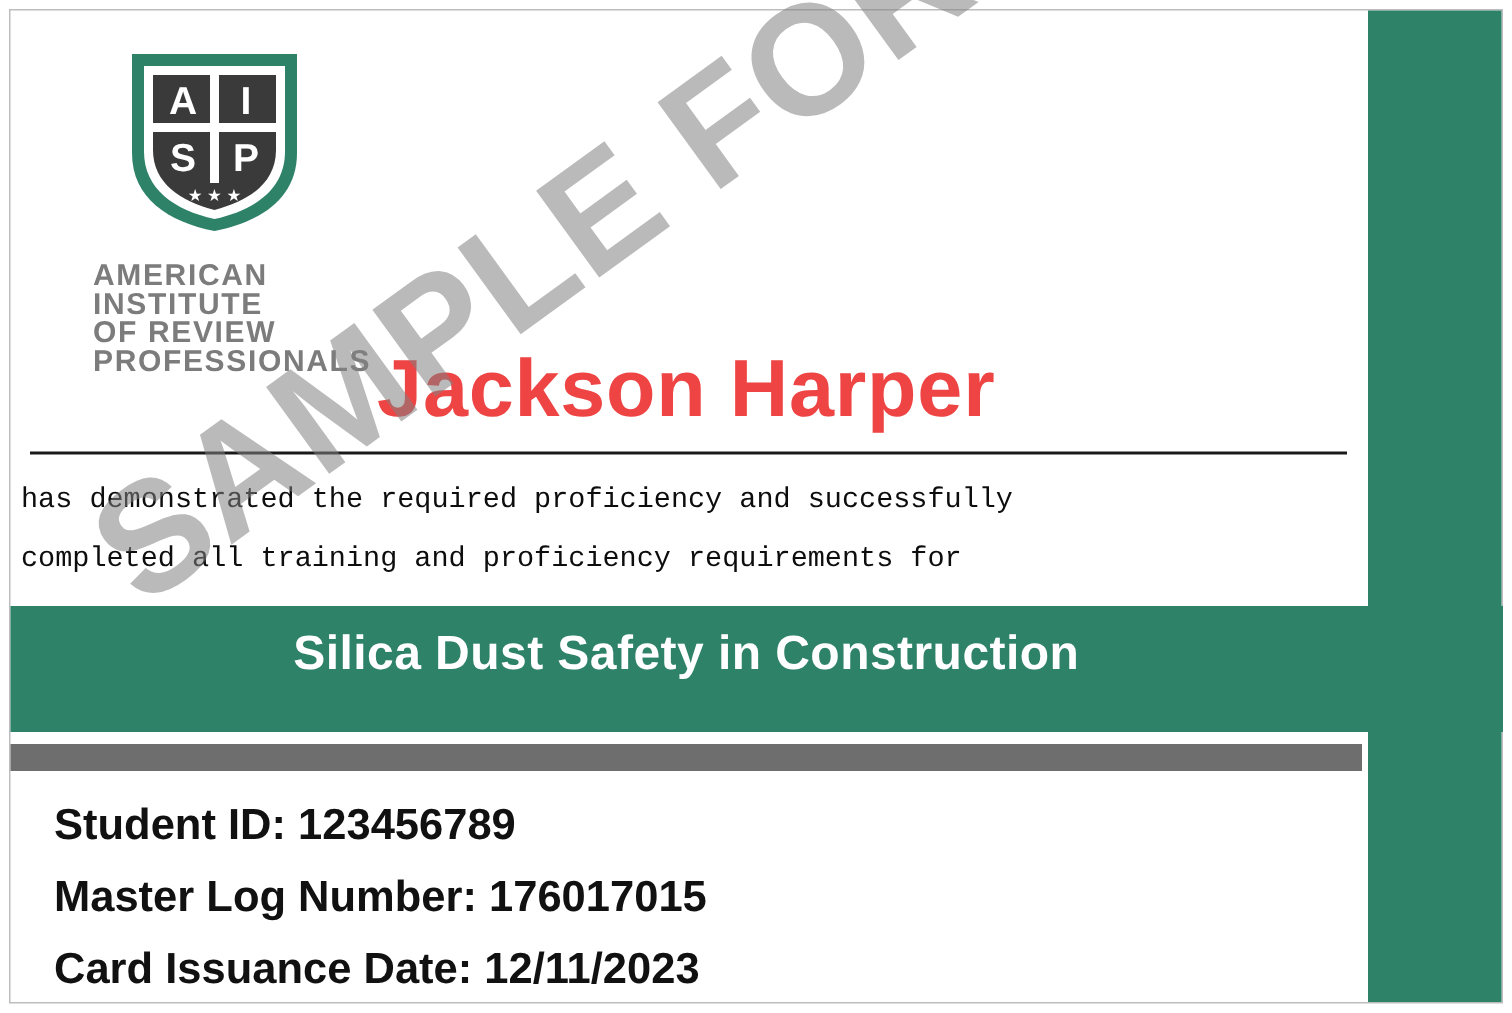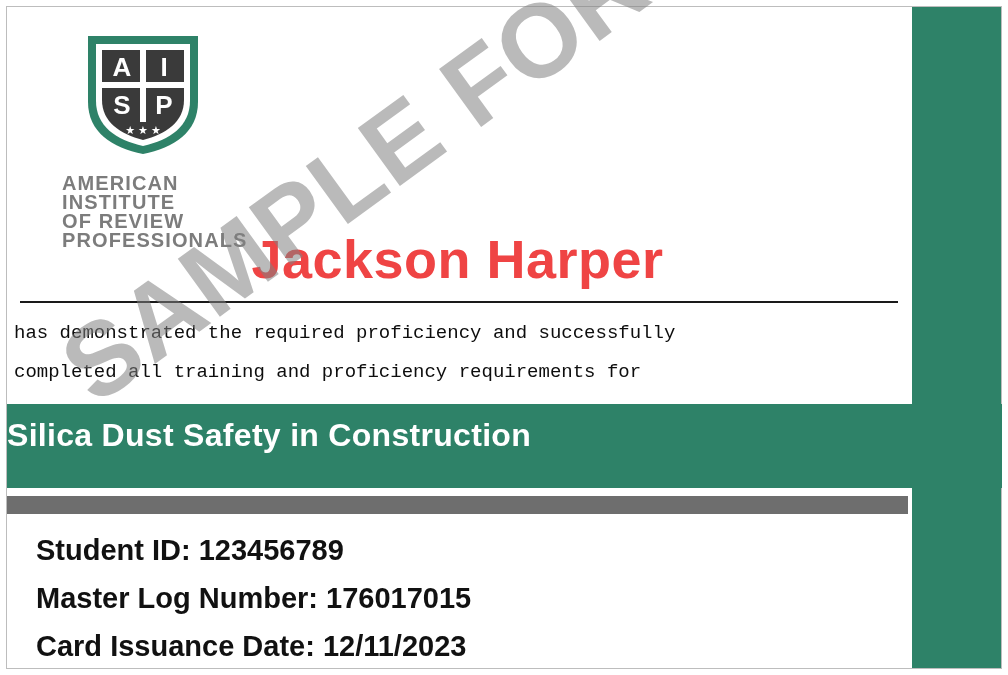--- a/index.html
+++ b/index.html
@@ -94,21 +94,21 @@
     top: 404px;
     width: 995px;
     height: 84px;
     background: #2e8268;
   }
   .course-title {
     position: absolute;
     left: 7px;
     top: 417px;
     width: 901px;
-    text-align: left;
+    text-align: center;
     color: #ffffff;
     font-size: 32px;
     font-weight: bold;
     letter-spacing: 0.3px;
   }
   .gray-band {
     position: absolute;
     left: 7px;
     top: 496px;
     width: 901px;

